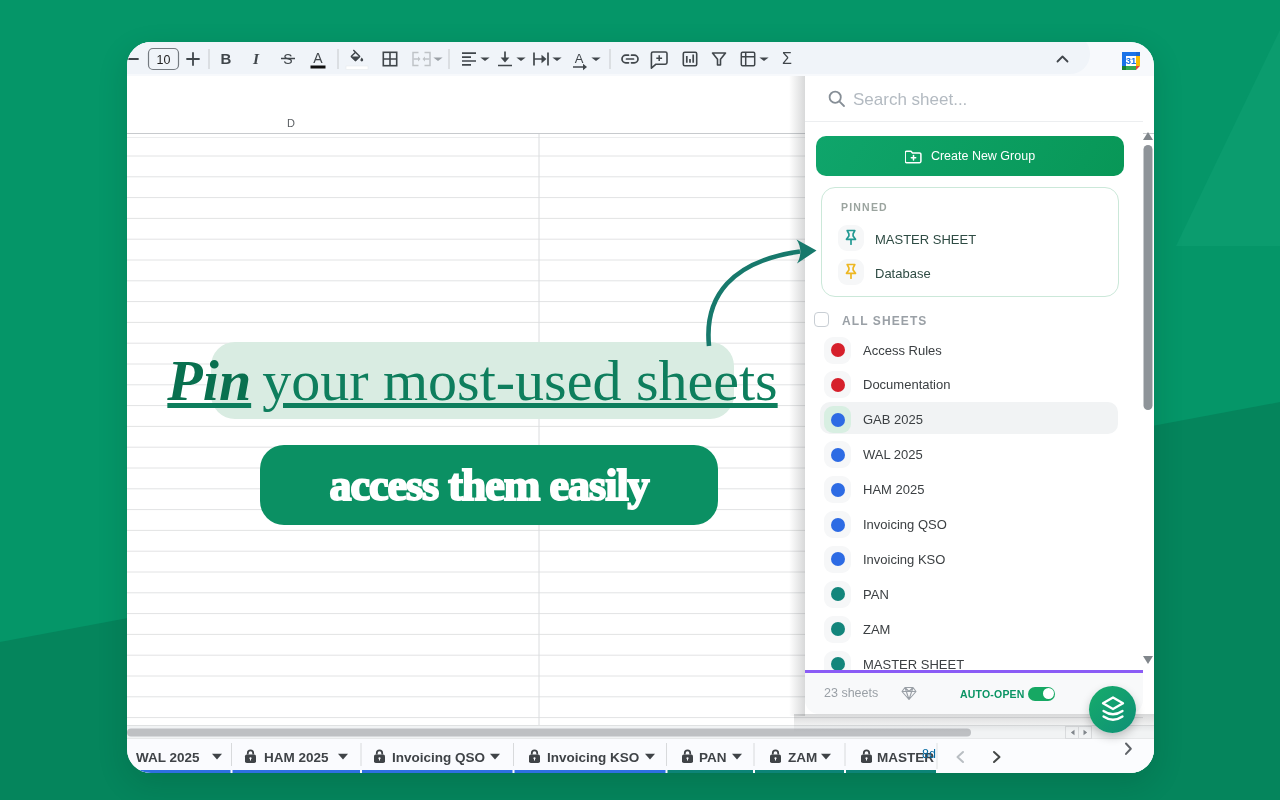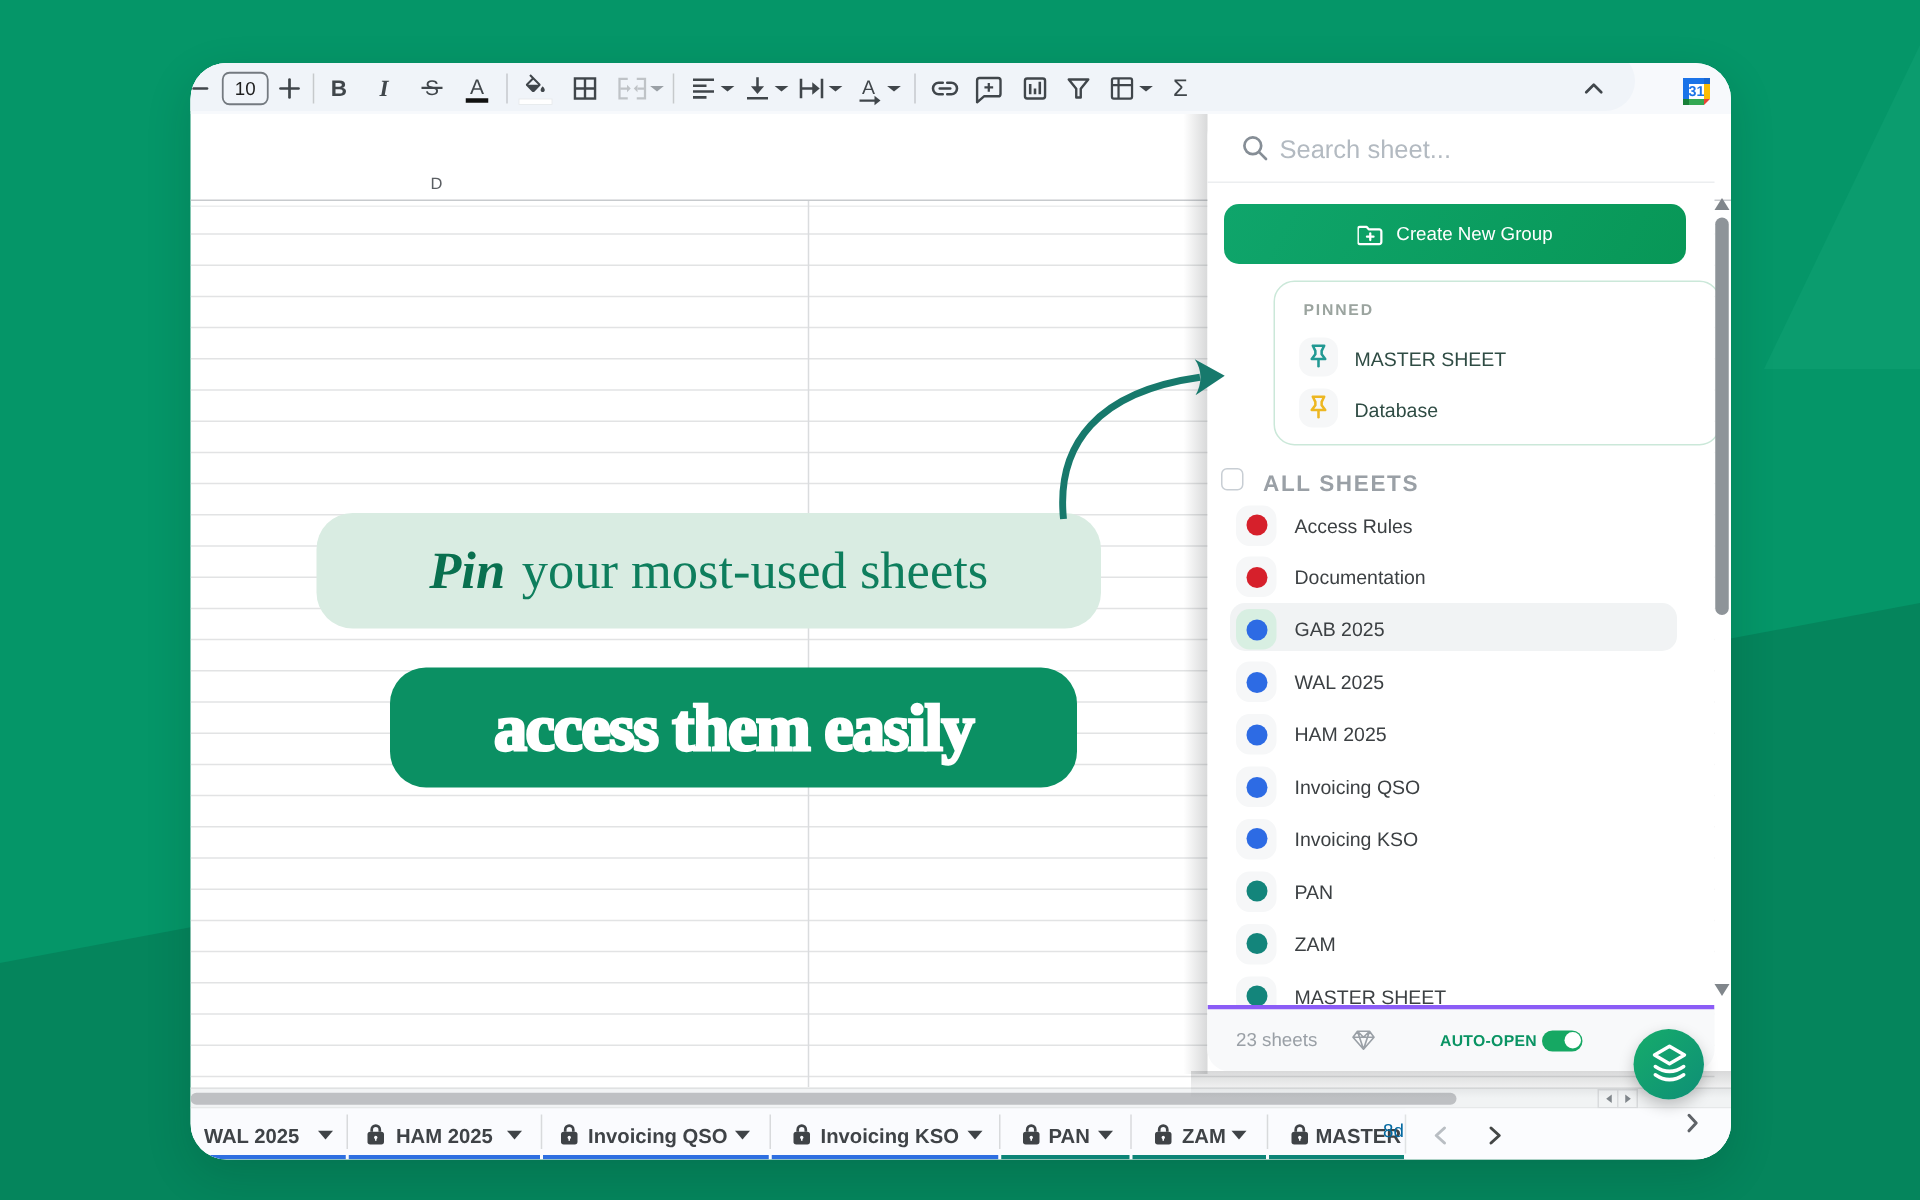--- a/index.html
+++ b/index.html
@@ -22,38 +22,38 @@
         background:linear-gradient(to left,rgba(60,64,67,.20),rgba(60,64,67,0));}
   #pshb{left:794px;top:714px;width:360px;height:18px;
         background:linear-gradient(to bottom,rgba(60,64,67,.20),rgba(60,64,67,0));}
   #search{left:0;top:0;width:338px;height:46px;border-bottom:1px solid #ECEEF0;box-sizing:border-box;}
   #searchtxt{left:48px;top:14px;font-size:17px;color:#B3BAC1;}
   #btn{left:11px;top:60px;width:308px;height:40px;border-radius:10px;
        background:linear-gradient(120deg,#0FA56B,#089757);
        display:flex;align-items:center;justify-content:center;gap:9px;
        color:#fff;font-size:12.5px;font-weight:normal;}
   #pinned{left:16px;top:111px;width:298px;height:110px;border:1px solid #CBE8D9;
-          border-radius:14px;box-sizing:border-box;margin-left:28px;}
+          border-radius:14px;box-sizing:border-box;}
   #pinlab{left:19px;top:13px;font-size:10.5px;font-weight:bold;letter-spacing:1.2px;color:#9BA49F;}
   .chip{position:absolute;width:26px;height:26px;border-radius:9px;background:#F6F7F8;}
   .prow{position:absolute;font-size:13px;font-weight:500;color:#2F4C44;white-space:nowrap;}
   #allrow{left:8px;top:232px;}
   #cbx{left:0.5px;top:4px;width:15px;height:15px;border:1.5px solid #C8CED4;border-radius:4px;box-sizing:border-box;background:#fff;}
-  #alllab{left:29px;top:6px;font-size:15px;font-weight:bold;letter-spacing:1.1px;color:#9AA0A6;white-space:nowrap;}
+  #alllab{left:29px;top:6px;font-size:12px;font-weight:bold;letter-spacing:1.1px;color:#9AA0A6;white-space:nowrap;}
   .srow{position:absolute;left:0;width:338px;height:35px;}
   .srow .chip{left:19px;top:4px;width:27px;height:27px;}
   .dot{position:absolute;left:6.5px;top:6.5px;width:14px;height:14px;border-radius:50%;}
   .sname{position:absolute;left:58px;top:10px;font-size:13px;color:#3C4043;white-space:nowrap;}
   .dred{background:#D6202B;} .dblue{background:#2D6BE4;} .dteal{background:#13857B;}
   #hl{left:15px;top:326px;width:298px;height:32px;border-radius:10px;background:#F1F3F4;}
   #footer{left:0;top:594px;width:338px;height:44px;background:#F8F9FA;
           border-top:3px solid #8b5cf6;border-radius:0 0 14px 14px;box-sizing:border-box;text-align:center;}
   #pill{left:211px;top:342px;width:523px;height:77px;border-radius:24px;background:#D9ECE2;
         display:flex;align-items:center;justify-content:center;
-        font-family:"Liberation Serif",serif;font-size:35px;color:#0E7E5D;white-space:nowrap;}
+        font-family:"Liberation Serif",serif;font-size:58px;color:#0E7E5D;white-space:nowrap;text-decoration:underline;}
   #pill b{font-style:italic;color:#09704F;margin-right:11px;}
   #gbox{left:260px;top:445px;width:458px;height:80px;border-radius:24px;background:#0B9063;
         display:flex;align-items:center;justify-content:center;
         font-family:"Liberation Serif",serif;font-weight:bold;font-size:44px;color:#fff;letter-spacing:-1px;
         -webkit-text-stroke:2px #fff;white-space:nowrap;}
   #fab{left:1089px;top:686px;width:47px;height:47px;border-radius:50%;
        background:linear-gradient(135deg,#16AC6B,#0E8F76);box-shadow:0 4px 10px rgba(0,0,0,.22);}
 </style>
 </head>
 <body>

